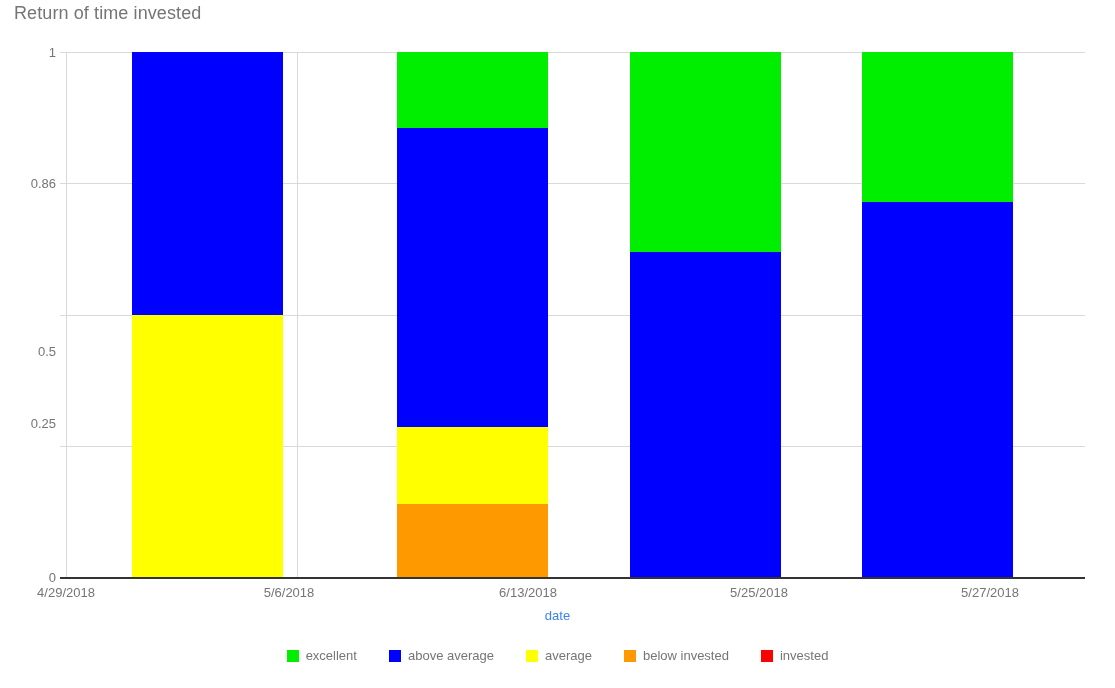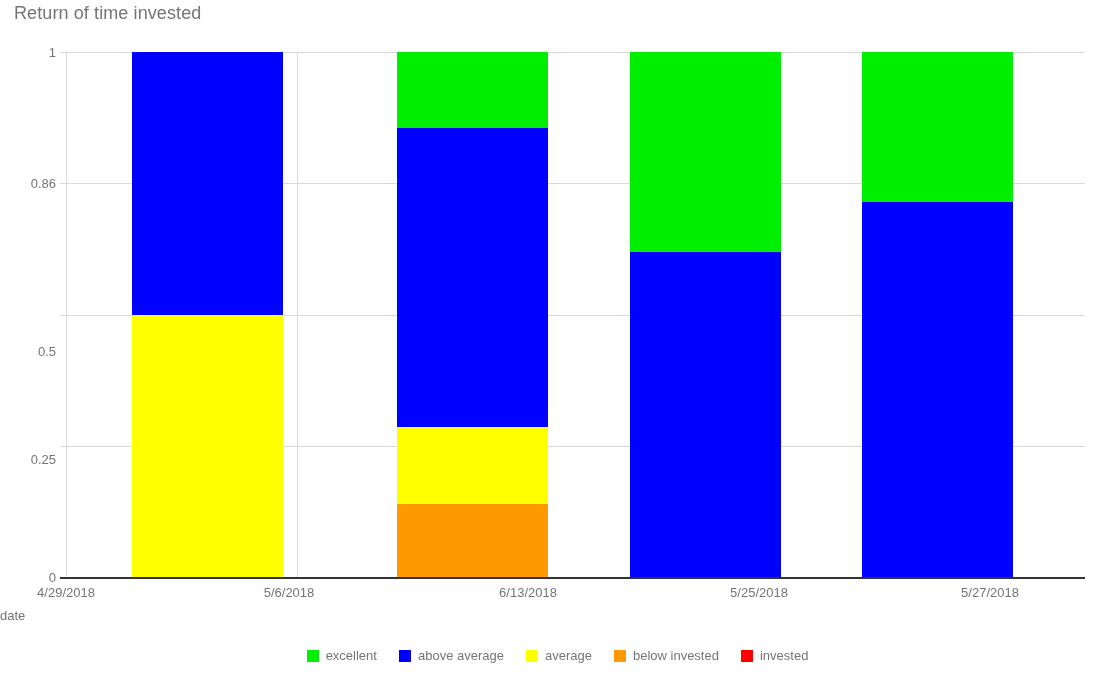--- a/index.html
+++ b/index.html
@@ -89,22 +89,23 @@
     color: #757575;
     white-space: nowrap;
     transform: translateX(-50%);
   }
 
   .axis-title-x {
     position: absolute;
     top: 608px;
     left: 0;
     width: 1115px;
-    font-size: 13px;
-    color: #737373;
+    text-align: center;
+    font-size: 13px;
+    color: #3b82f6;
   }
 
   
   .bar-group {
     position: absolute;
     bottom: 0;
   }
   .bar-seg {
     position: absolute;
     left: 0;
@@ -113,21 +114,21 @@
 
   
   .legend {
     position: absolute;
     left: 0;
     top: 648px;
     width: 1115px;
     display: flex;
     justify-content: center;
     align-items: center;
-    gap: 22px;
+    gap: 32px;
   }
   .legend-item {
     display: flex;
     align-items: center;
     gap: 7px;
   }
   .legend-swatch {
     width: 12px;
     height: 12px;
     display: block;
@@ -182,21 +183,21 @@
         <div class="bar-group" style="width: 151px; left: 796px; height: 525px;">
           <div class="bar-seg" style="top: 149.625px; height: 375.375px; background: rgb(0, 0, 255);"></div>
           <div class="bar-seg" style="top: 0px; height: 149.625px; background: rgb(0, 238, 0);"></div>
         </div>
       </div>
     <div class="axis-baseline"></div>
     <div id="ylabels">
         <div class="ylabel-item" style="top: 0px;">1</div>
         <div class="ylabel-item" style="top: 131.25px;">0.86</div>
         <div class="ylabel-item" style="top: 279px; margin-top: 20px;">0.5</div>
-        <div class="ylabel-item" style="top: 407px;">0.25</div>
+        <div class="ylabel-item" style="top: 371px;">0.25</div>
         <div class="ylabel-item" style="top: 525px;">0</div>
       </div>
     <div id="xlabels">
         <div class="xlabel-item" style="left: 0px;">4/29/2018</div>
         <div class="xlabel-item" style="left: 223px;">5/6/2018</div>
         <div class="xlabel-item" style="left: 462px;">6/13/2018</div>
         <div class="xlabel-item" style="left: 693px;">5/25/2018</div>
         <div class="xlabel-item" style="left: 924px;">5/27/2018</div>
       </div>
   </div>

